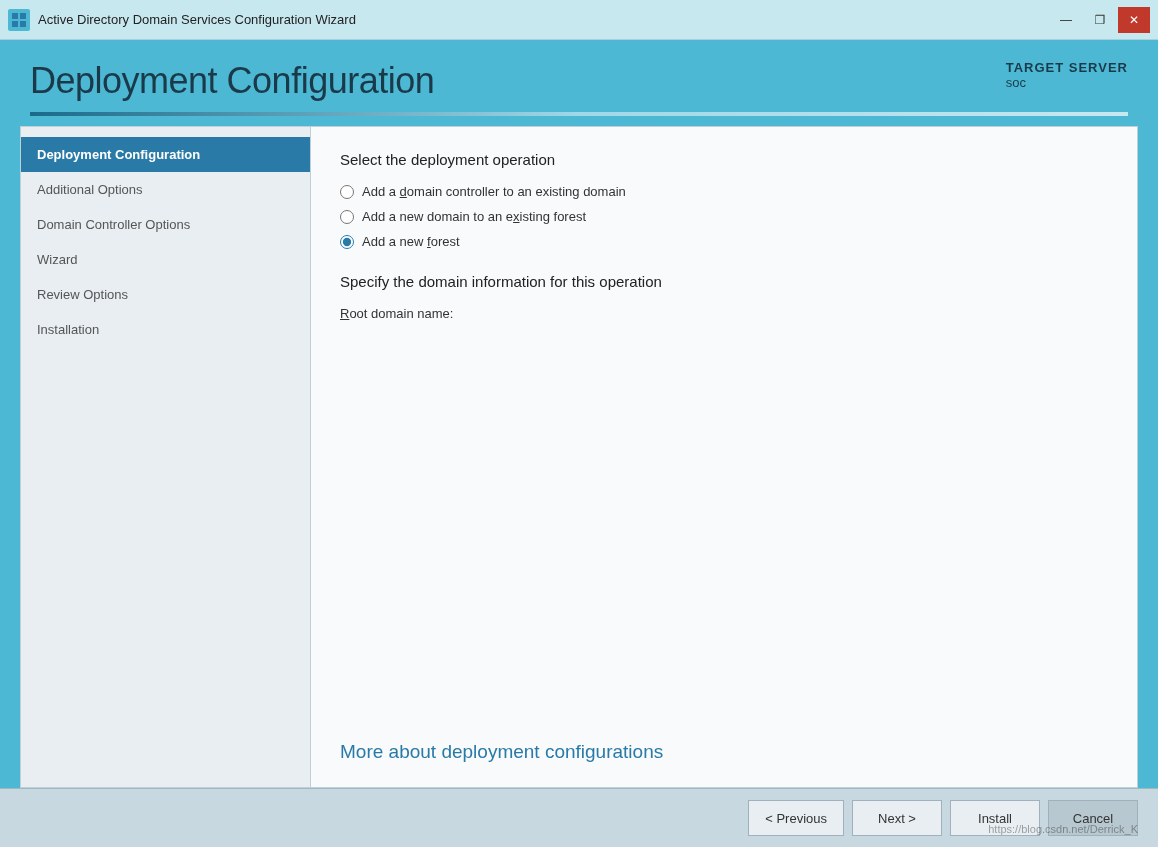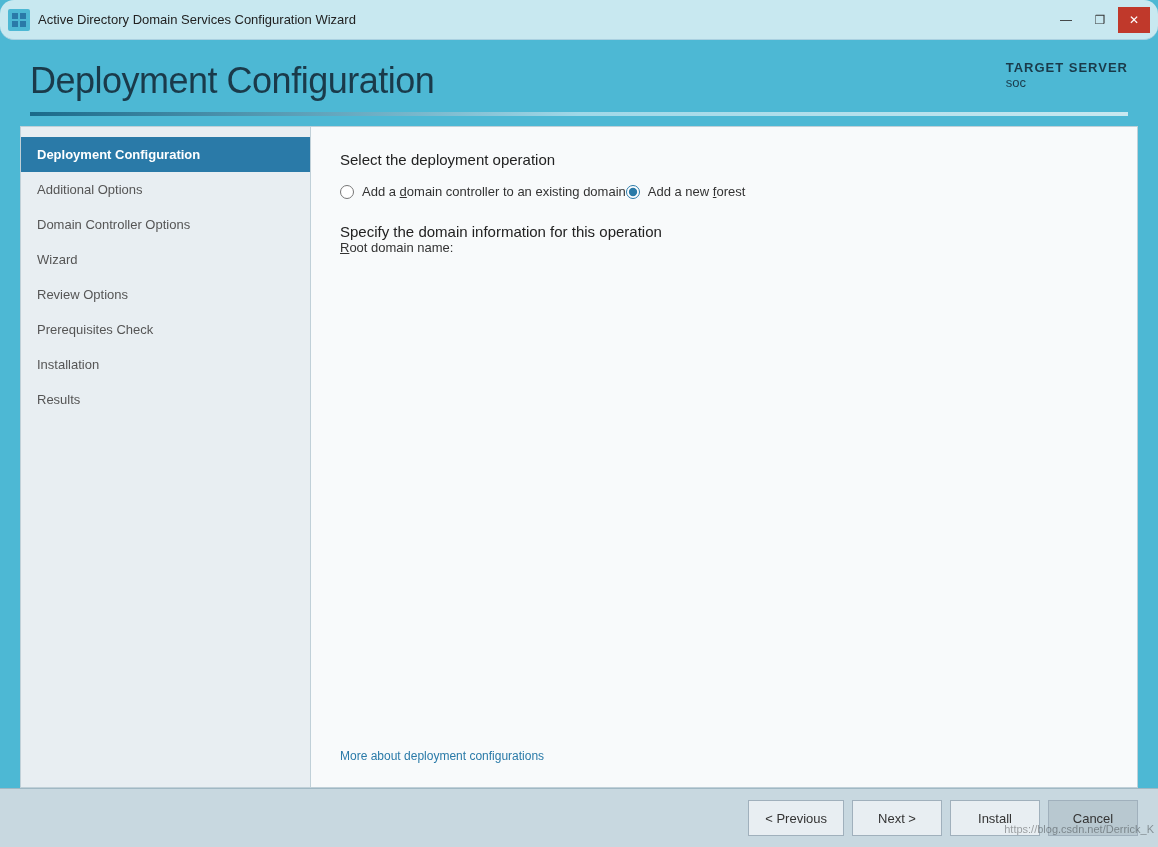--- a/index.html
+++ b/index.html
@@ -15,21 +15,20 @@
 
     
     .title-bar {
       background: #c8e8f0;
       height: 40px;
       display: flex;
       align-items: center;
       justify-content: space-between;
       padding: 0 8px;
       border-bottom: 1px solid #aad0e0;
-      border-radius: 14px;
     }
     .title-bar-left {
       display: flex;
       align-items: center;
       gap: 8px;
     }
     .title-bar-icon {
       width: 22px;
       height: 22px;
       background: #4db8d4;
@@ -144,20 +143,22 @@
 
     .section-title {
       font-size: 15px;
       font-weight: 400;
       color: #222;
       margin-bottom: 16px;
     }
 
     .radio-group {
       display: flex;
+      flex-direction: column;
+      gap: 10px;
       margin-bottom: 24px;
     }
 
     .radio-item {
       display: flex;
       align-items: center;
       gap: 8px;
       font-size: 13px;
       color: #333;
       cursor: pointer;
@@ -175,20 +176,21 @@
     }
 
     .underline-char {
       text-decoration: underline;
     }
 
     .section-title2 {
       font-size: 15px;
       font-weight: 400;
       color: #222;
+      margin-bottom: 16px;
     }
 
     .form-row {
       display: flex;
       align-items: center;
       gap: 31px;
       margin-bottom: 12px;
     }
 
     .form-label {
@@ -204,21 +206,21 @@
       background: white;
       padding: 0 8px;
       font-size: 13px;
       color: #333;
       outline: none;
     }
 
     .link-text {
       color: #2a7aa8;
       text-decoration: none;
-      font-size: 12px;
+      font-size: 19px;
       cursor: pointer;
       margin-top: auto;
     }
 
     
     .bottom-bar {
       background: #c8d8e0;
       height: 59px;
       display: flex;
       align-items: center;
@@ -242,21 +244,21 @@
       justify-content: center;
       gap: 4px;
     }
     .btn-cancel {
       background: #b8c8d0;
     }
 
     .watermark {
       position: absolute;
       bottom: 12px;
-      right: 4px;
+      right: 20px;
       font-size: 11px;
       color: rgba(0,0,0,0.35);
     }
   </style>
 </head>
 <body>
 
 <div class="title-bar">
   <div class="title-bar-left">
     <div class="title-bar-icon">
@@ -289,35 +291,37 @@
   <div class="gradient-divider"></div>
 
   <div class="content-panel">
 
     <div class="sidebar">
       <div class="sidebar-item active">Deployment Configuration</div>
       <div class="sidebar-item">Additional Options</div>
       <div class="sidebar-item">Domain Controller Options</div>
       <div class="sidebar-item">Wizard</div>
       <div class="sidebar-item">Review Options</div>
-      <div class="sidebar-item">Prerequisites Check</div>
       <div class="sidebar-item">Installation</div>
-      <div class="sidebar-item">Results</div>
     </div>
 
     <div class="main-content">
 
       <div class="section-title">Select the deployment operation</div>
 
       <div class="radio-group">
         <label class="radio-item">
           <input type="radio" name="deployment" style="">
           <span class="radio-label">Add a <span class="underline-char">d</span>omain controller to an existing domain</span>
         </label>
         <label class="radio-item">
+          <input type="radio" name="deployment" style="">
+          <span class="radio-label">Add a new domain to an e<span class="underline-char">x</span>isting forest</span>
+        </label>
+        <label class="radio-item">
           <input type="radio" name="deployment" checked="" style="">
           <span class="radio-label">Add a new <span class="underline-char">f</span>orest</span>
         </label>
       </div>
 
       <div class="section-title2">Specify the domain information for this operation</div>
 
       <div class="form-row">
         <label class="form-label">
           <span class="underline-char">R</span>oot domain name:

